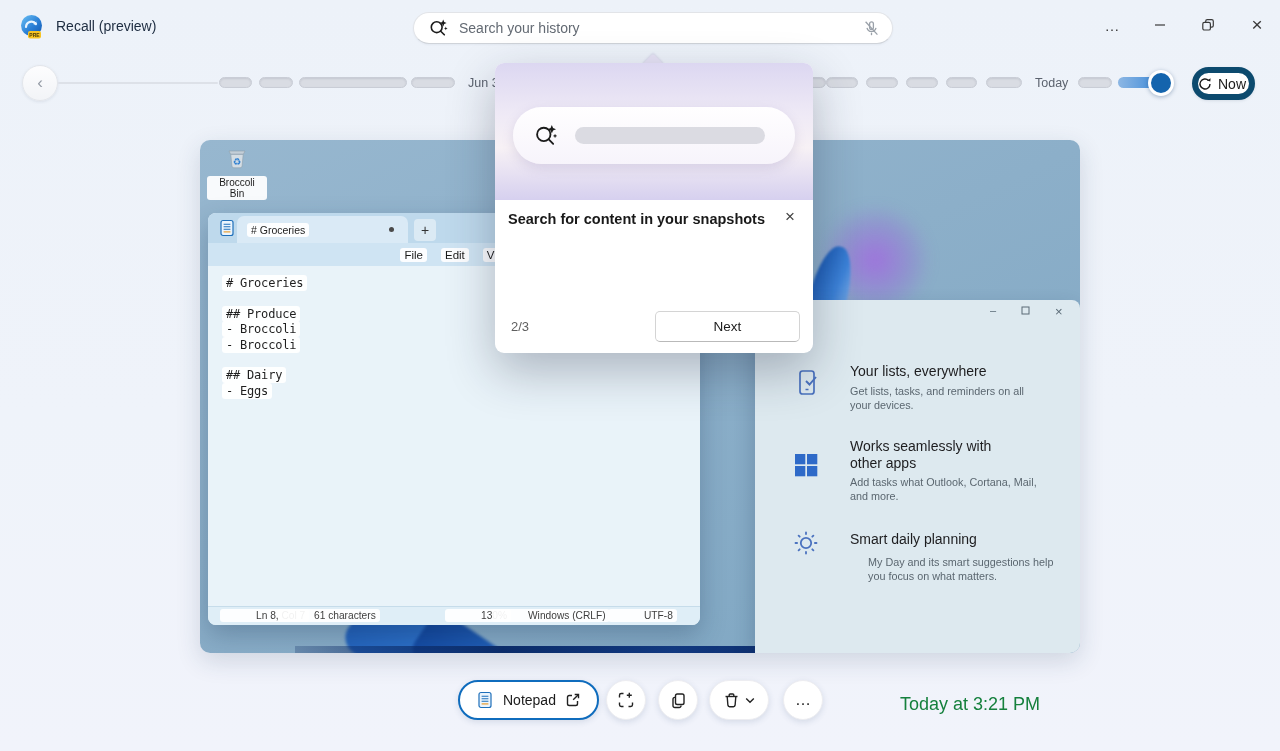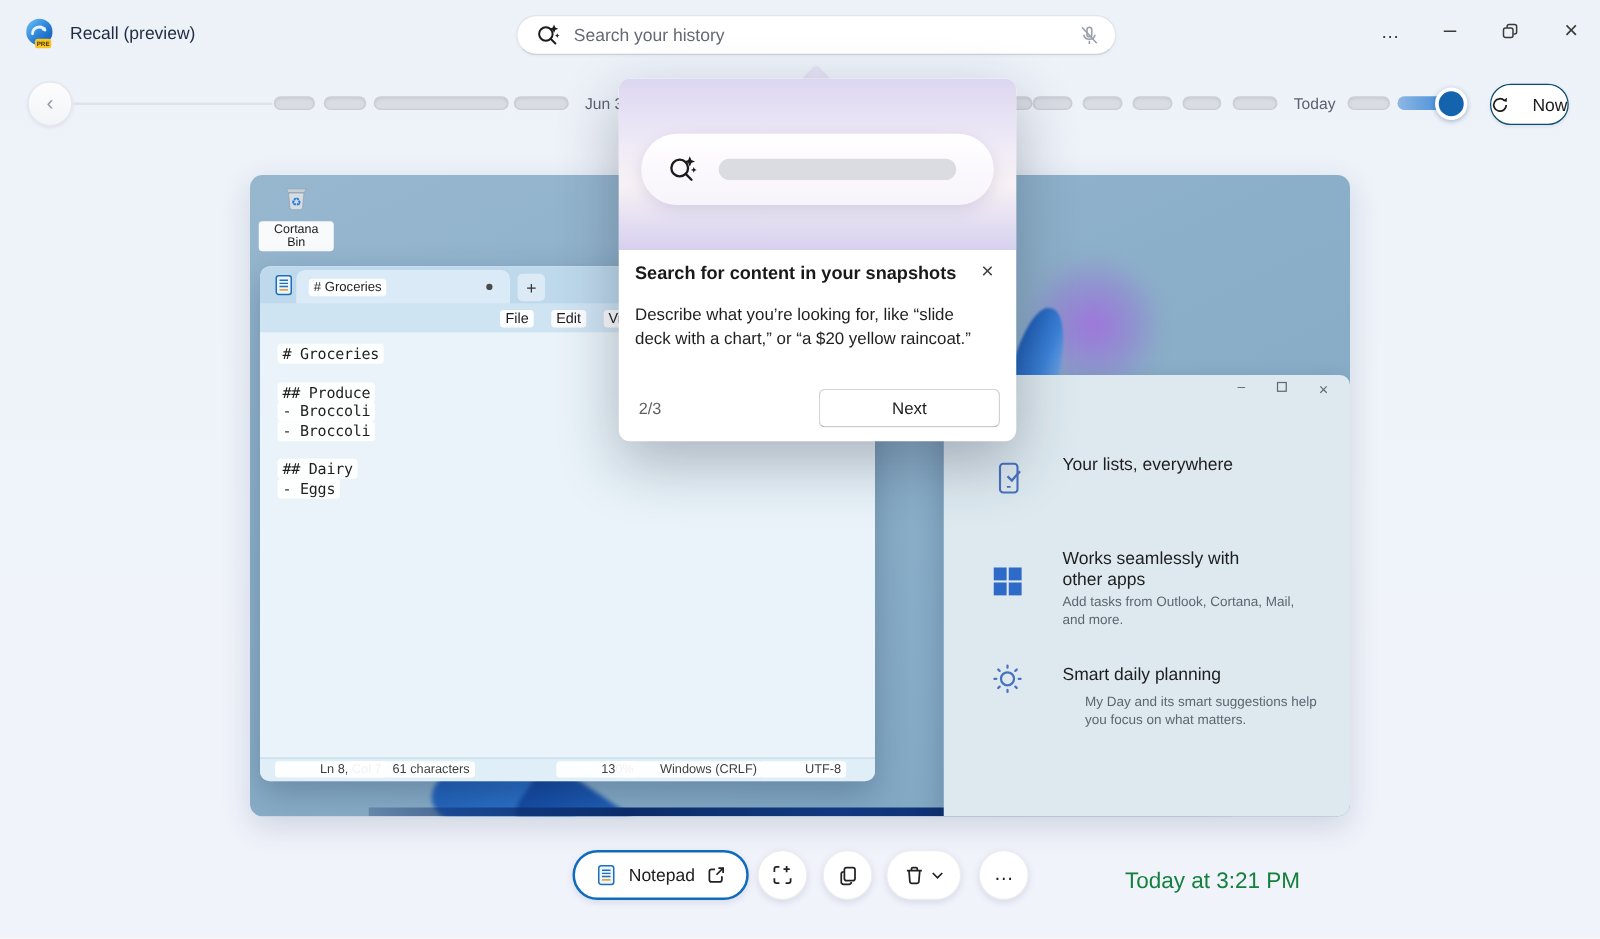--- a/index.html
+++ b/index.html
@@ -14,21 +14,21 @@
   .search-pill input::placeholder { color:#636a73; }
   .winbtn { width:30px; height:28px; display:flex; align-items:center; justify-content:center; color:#3a3a3a; font-size:15px; }
 
   
   .back-btn { left:22px; top:65px; width:36px; height:36px; border-radius:50%; background:linear-gradient(180deg,#fdfdfe,#f2f4f7); border:1px solid #e3e6eb; color:#959ca6; font-size:17px; display:flex; align-items:center; justify-content:center; box-shadow:0 1px 3px rgba(50,70,100,.10); }
   .tl-line { left:58px; top:82px; width:160px; height:2px; background:#dde1e8; border-radius:1px; }
   .seg { position:absolute; top:77px; height:11px; border-radius:6px; background:#d9dce3; border:1px solid #c9cdd6; box-shadow:inset 0 1px 2px rgba(30,40,60,.10); }
   .tl-label { top:76px; font-size:12.5px; color:#5b626e; }
   .slider-track { left:1118px; top:77px; width:52px; height:11px; border-radius:6px; background:linear-gradient(90deg,#8db7e4,#2b7fd4); }
   .slider-knob { left:1148px; top:70px; width:26px; height:26px; border-radius:50%; background:#1464ad; border:3px solid #fff; box-shadow:0 1px 4px rgba(20,60,110,.35); }
-  .now-btn { left:1192px; top:67px; width:63px; height:33px; border-radius:17px; background:#fff; border:1px solid #0c4a6e; box-shadow:0 1px 3px rgba(50,70,100,.12); display:flex; align-items:center; justify-content:space-between; gap:6px; font-size:14px; color:#1b1b1b; }
+  .now-btn { left:1192px; top:67px; width:63px; height:33px; border-radius:17px; background:#fff; border:6px solid #0c4a6e; box-shadow:0 1px 3px rgba(50,70,100,.12); display:flex; align-items:center; justify-content:flex-start; gap:6px; font-size:14px; color:#1b1b1b; }
 
   
   .snapshot { left:200px; top:140px; width:880px; height:513px; border-radius:10px; overflow:hidden; background:linear-gradient(155deg,#97b7cf 0%,#8cafc9 45%,#7ea6c2 100%); box-shadow:0 8px 24px rgba(30,55,90,.16); }
   .blob-purple { left:615px; top:65px; width:120px; height:110px; border-radius:50%; background:radial-gradient(circle,rgba(168,85,230,.65) 0%,rgba(150,90,220,.28) 45%,rgba(140,120,210,0) 70%); filter:blur(6px); }
   .petal { left:608px; top:105px; width:38px; height:115px; border-radius:50% 50% 45% 55%; background:linear-gradient(100deg,#1d5cb4 10%,#3c82d8 55%,#8fb9ea 100%); filter:blur(1px); transform:rotate(14deg); }
   .bloom-a { left:148px; top:472px; width:110px; height:70px; background:linear-gradient(120deg,#1a55ae,#3b86dc); transform:rotate(38deg); border-radius:18px; filter:blur(1.5px); }
   .bloom-b { left:215px; top:488px; width:90px; height:55px; background:linear-gradient(120deg,#0d3f96,#2f76cf); transform:rotate(34deg); border-radius:14px; filter:blur(1.5px); }
   .taskbar-strip { left:95px; top:506px; width:690px; height:7px; background:linear-gradient(90deg,rgba(10,35,95,.25) 0%,#0c2d6b 30%,#123a82 55%,#0b2a66 75%,#35619b 100%); }
 
   .ocr { background:rgba(255,255,255,.93); border-radius:3px; padding:1px 4px; display:inline-block; }
@@ -165,21 +165,21 @@
   <div class="abs bloom-a"></div>
   <div class="abs bloom-b"></div>
   <div class="abs taskbar-strip"></div>
 
   <div class="abs" style="left:7px;top:4px;width:60px;text-align:center;">
     <svg width="28" height="28" viewBox="0 0 28 28">
       <path d="M6 7h16l-1.6 3.2H7.6z" fill="#c4cfd8" stroke="#8fa0ab" stroke-width=".6"></path>
       <path d="M7.8 10.4h12.4l-1.1 11.6a2 2 0 0 1-2 1.8h-6.2a2 2 0 0 1-2-1.8z" fill="#d4dde4" stroke="#8fa0ab" stroke-width=".6"></path>
       <text x="14" y="20.5" font-size="9.5" text-anchor="middle" fill="#2e7fd0">♻</text>
     </svg>
-    <div><span class="ocr bin-label">Cortana Bin</span></div>
+    <div><span class="ocr bin-label">Broccoli Bin</span></div>
   </div>
 
   <div class="abs np-win">
     <div class="np-tabbar"></div>
     <div class="np-appicon">
       <svg width="18" height="18" viewBox="0 0 18 18">
         <rect x="3" y="1.5" width="12" height="15" rx="2" fill="#eaf4fd" stroke="#1e6fba" stroke-width="1.2"></rect>
         <path d="M5.6 5.2h6.8M5.6 7.7h6.8M5.6 10.2h6.8" stroke="#1e6fba" stroke-width="1.1"></path>
         <path d="M5.6 12.9h6.8" stroke="#e8a33d" stroke-width="1.3"></path>
       </svg>
@@ -223,31 +223,32 @@
     <span class="todo-cap" style="left:300px;font-size:13px;">×</span>
 
     <span class="todo-icon" style="left:41px;top:68px;">
       <svg width="28" height="30" viewBox="0 0 28 30">
         <rect x="4" y="3" width="14" height="23" rx="2.6" fill="none" stroke="#4a72bf" stroke-width="1.7"></rect>
         <path d="M9.5 21.5h3" stroke="#4a72bf" stroke-width="1.5"></path>
         <path d="M10 13l3.5 3.5L20 9" fill="none" stroke="#4a72bf" stroke-width="1.9"></path>
       </svg>
     </span>
     <div class="todo-title" style="left:95px;top:63px;">Your lists, everywhere</div>
+    <div class="todo-desc" style="left:95px;top:85px;width:182px;">Get lists, tasks, and reminders on all your devices.</div>
 
     <span class="todo-icon" style="left:39px;top:152px;">
       <svg width="25" height="25" viewBox="0 0 25 25">
         <rect x="1" y="2" width="10.3" height="10.3" fill="#2e6ac8"></rect>
           <rect x="13" y="2" width="10.3" height="10.3" fill="#2e6ac8"></rect>
         <rect x="1" y="14" width="10.3" height="10.3" fill="#2e6ac8"></rect>
           <rect x="13" y="14" width="10.3" height="10.3" fill="#2e6ac8"></rect>
       </svg>
     </span>
     <div class="todo-title" style="left:95px;top:138px;width:175px;line-height:17px;">Works seamlessly with other apps</div>
-    <div class="todo-desc" style="left:95px;top:176px;width:190px;">Add tasks from Outlook, Cortana, Mail, and more.</div>
+    <div class="todo-desc" style="left:95px;top:176px;width:190px;">Add tasks what Outlook, Cortana, Mail, and more.</div>
 
     <span class="todo-icon" style="left:36px;top:228px;">
       <svg width="30" height="30" viewBox="0 0 30 30">
         <circle cx="15" cy="15" r="5.2" fill="none" stroke="#4a72bf" stroke-width="1.8"></circle>
         <g stroke="#4a72bf" stroke-width="1.8" stroke-linecap="round">
           <path d="M15 4.5v1.6M15 23.9v1.6M4.5 15h1.6M23.9 15h1.6M7.6 7.6l1.1 1.1M21.3 21.3l1.1 1.1M22.4 7.6l-1.1 1.1M8.7 21.3l-1.1 1.1"></path>
         </g>
       </svg>
     </span>
     <div class="todo-title" style="left:95px;top:231px;">Smart daily planning</div>
@@ -265,21 +266,20 @@
           <path d="M12.7 13.2 16.3 16.8" stroke="#1b1b1b" stroke-width="1.5" stroke-linecap="round"></path>
           <path d="M15.2 1.6l1 2.4 2.4 1-2.4 1-1 2.4-1-2.4-2.4-1 2.4-1z" fill="#1b1b1b"></path>
           <path d="M17.8 8.6l.55 1.3 1.3.55-1.3.55-.55 1.3-.55-1.3-1.3-.55 1.3-.55z" fill="#1b1b1b"></path>
         </svg>
       </span>
       <span class="tut-illus-bar"></span>
     </div>
   </div>
   <div class="tut-title">Search for content in your snapshots</div>
   <div class="tut-close">×</div>
-  <div class="tut-body">Describe what you’re looking for, like “slide deck with a chart,” or “a $20 yellow raincoat.”</div>
   <div class="tut-step">2/3</div>
   <div class="tut-next">Next</div>
 </div>
 
 <div class="abs open-btn">
   <span style="display:flex;">
     <svg width="18" height="18" viewBox="0 0 18 18">
       <rect x="3" y="1.5" width="12" height="15" rx="2" fill="#eaf4fd" stroke="#1e6fba" stroke-width="1.2"></rect>
       <path d="M5.6 5.2h6.8M5.6 7.7h6.8M5.6 10.2h6.8" stroke="#1e6fba" stroke-width="1.1"></path>
       <path d="M5.6 12.9h6.8" stroke="#e8a33d" stroke-width="1.3"></path>

